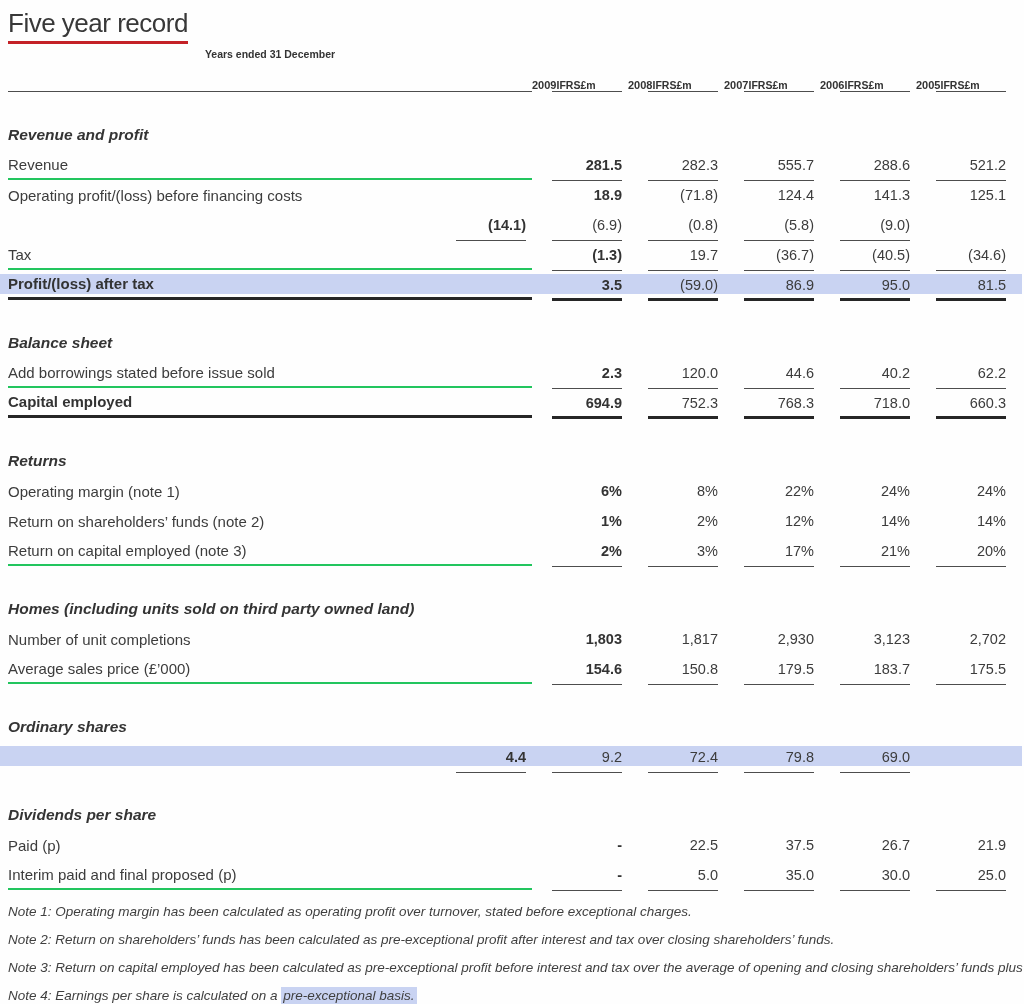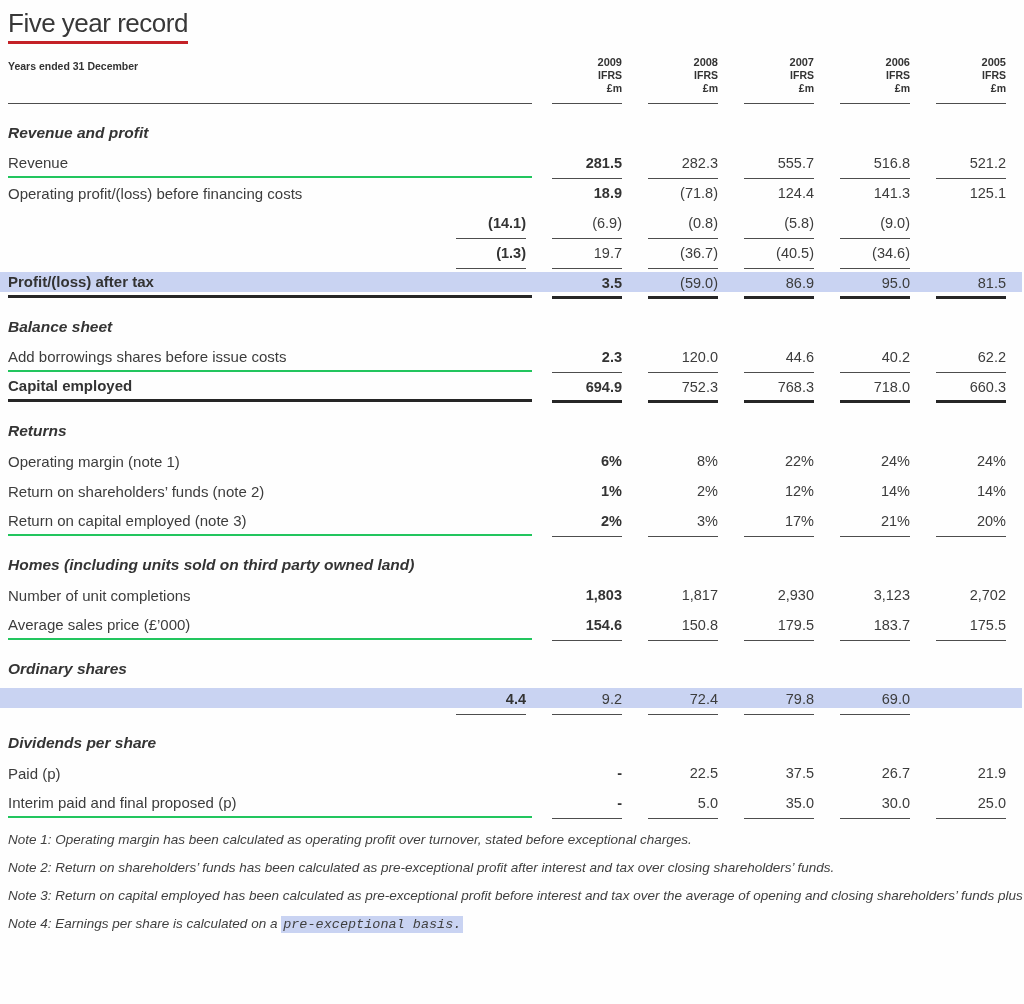--- a/index.html
+++ b/index.html
@@ -10,38 +10,38 @@
   }
   
   .title{
     display:inline-block;font-size:26px;line-height:30px;font-weight:400;
     letter-spacing:-0.5px;color:#383838;margin:0;
     border-bottom:3px solid #c42127;padding-bottom:3px;
   }
   
   .grid{display:grid;grid-template-columns:524px repeat(5,96px);}
   
-  .col-header{margin-top:12px;height:48px;}
+  .col-header{height:48px;text-align:center;}
   .col-header .lbl{
     font-size:10.5px;font-weight:700;color:#333;padding-top:4px;
     border-bottom:1px solid #4d4d4d;box-sizing:border-box;height:100%;
   }
   .yearcell{
-    display:flex;flex-direction:column;align-items:flex-end;justify-content:flex-start;
+    display:flex;flex-direction:row;align-items:flex-end;justify-content:flex-start;
     font-size:10.5px;line-height:13px;font-weight:700;color:#333;
     padding-right:6px;position:relative;height:100%;box-sizing:border-box;
   }
   .yearcell .yr{font-size:11px;}
   .yearcell::after{
     content:"";position:absolute;right:6px;bottom:0;width:70px;height:0;
     border-bottom:1px solid #4d4d4d;
   }
   
   .section-heading{
-    height:30px;margin-top:14px;display:flex;align-items:center;
+    height:30px;margin-top:28px;display:flex;align-items:center;
     font-size:15.5px;font-weight:700;font-style:italic;color:#343434;
   }
   
   .row{height:30px;position:relative;}
   .row > div{
     height:100%;display:flex;align-items:center;box-sizing:border-box;
     font-size:15px;color:#3c3c3c;position:relative;z-index:1;
   }
   .row .lbl{justify-content:flex-start;}
   .row .val{justify-content:flex-end;padding-right:6px;font-size:14.5px;}
@@ -61,21 +61,21 @@
   .row.highlight::before{
     content:"";position:absolute;left:-8px;right:-10px;top:4px;bottom:6px;
     background:var(--hl,#c9d3f2);z-index:0;
   }
   
   .notes{margin-top:8px;}
   .note{
     font-style:italic;font-size:13.5px;line-height:28px;color:#3f3f3f;
     white-space:nowrap;
   }
-  .note .hl{background:var(--hl,#c9d3f2);padding:1px 2px;font-family:Liberation Mono, monospace;}
+  .note .hl{background:var(--hl,#c9d3f2);padding:1px 2px;}
 </style>
 </head>
 <body>
 
 
 
 <h1 class="title">Five year record</h1>
 
 <div class="grid col-header">
   <div class="lbl">Years ended 31 December</div>
@@ -106,56 +106,57 @@
   </div>
 </div>
 
 <div id="table-body">
     <div class="section-heading">Revenue and profit</div>
     <div class="grid row rule-thin">
       <div class="lbl">Revenue</div>
       <div class="val bold">281.5</div>
       <div class="val">282.3</div>
       <div class="val">555.7</div>
-      <div class="val">516.8</div>
+      <div class="val">288.6</div>
       <div class="val">521.2</div>
     </div>
     <div class="grid row">
       <div class="lbl">Operating profit/(loss) before financing costs</div>
       <div class="val bold">18.9</div>
       <div class="val">(71.8)</div>
       <div class="val">124.4</div>
       <div class="val">141.3</div>
       <div class="val">125.1</div>
     </div>
     <div class="grid row rule-thin">
       <div class="val bold">(14.1)</div>
       <div class="val">(6.9)</div>
       <div class="val">(0.8)</div>
       <div class="val">(5.8)</div>
       <div class="val">(9.0)</div>
     </div>
     <div class="grid row rule-thin">
+      <div class="lbl">Tax</div>
       <div class="val bold">(1.3)</div>
       <div class="val">19.7</div>
       <div class="val">(36.7)</div>
       <div class="val">(40.5)</div>
       <div class="val">(34.6)</div>
     </div>
     <div class="grid row rule-thick highlight">
       <div class="lbl bold">Profit/(loss) after tax</div>
       <div class="val bold">3.5</div>
       <div class="val">(59.0)</div>
       <div class="val">86.9</div>
       <div class="val">95.0</div>
       <div class="val">81.5</div>
     </div>
     <div class="section-heading">Balance sheet</div>
     <div class="grid row rule-thin">
-      <div class="lbl">Add borrowings shares before issue costs</div>
+      <div class="lbl">Add borrowings stated before issue sold</div>
       <div class="val bold">2.3</div>
       <div class="val">120.0</div>
       <div class="val">44.6</div>
       <div class="val">40.2</div>
       <div class="val">62.2</div>
     </div>
     <div class="grid row rule-thick">
       <div class="lbl bold">Capital employed</div>
       <div class="val bold">694.9</div>
       <div class="val">752.3</div>

